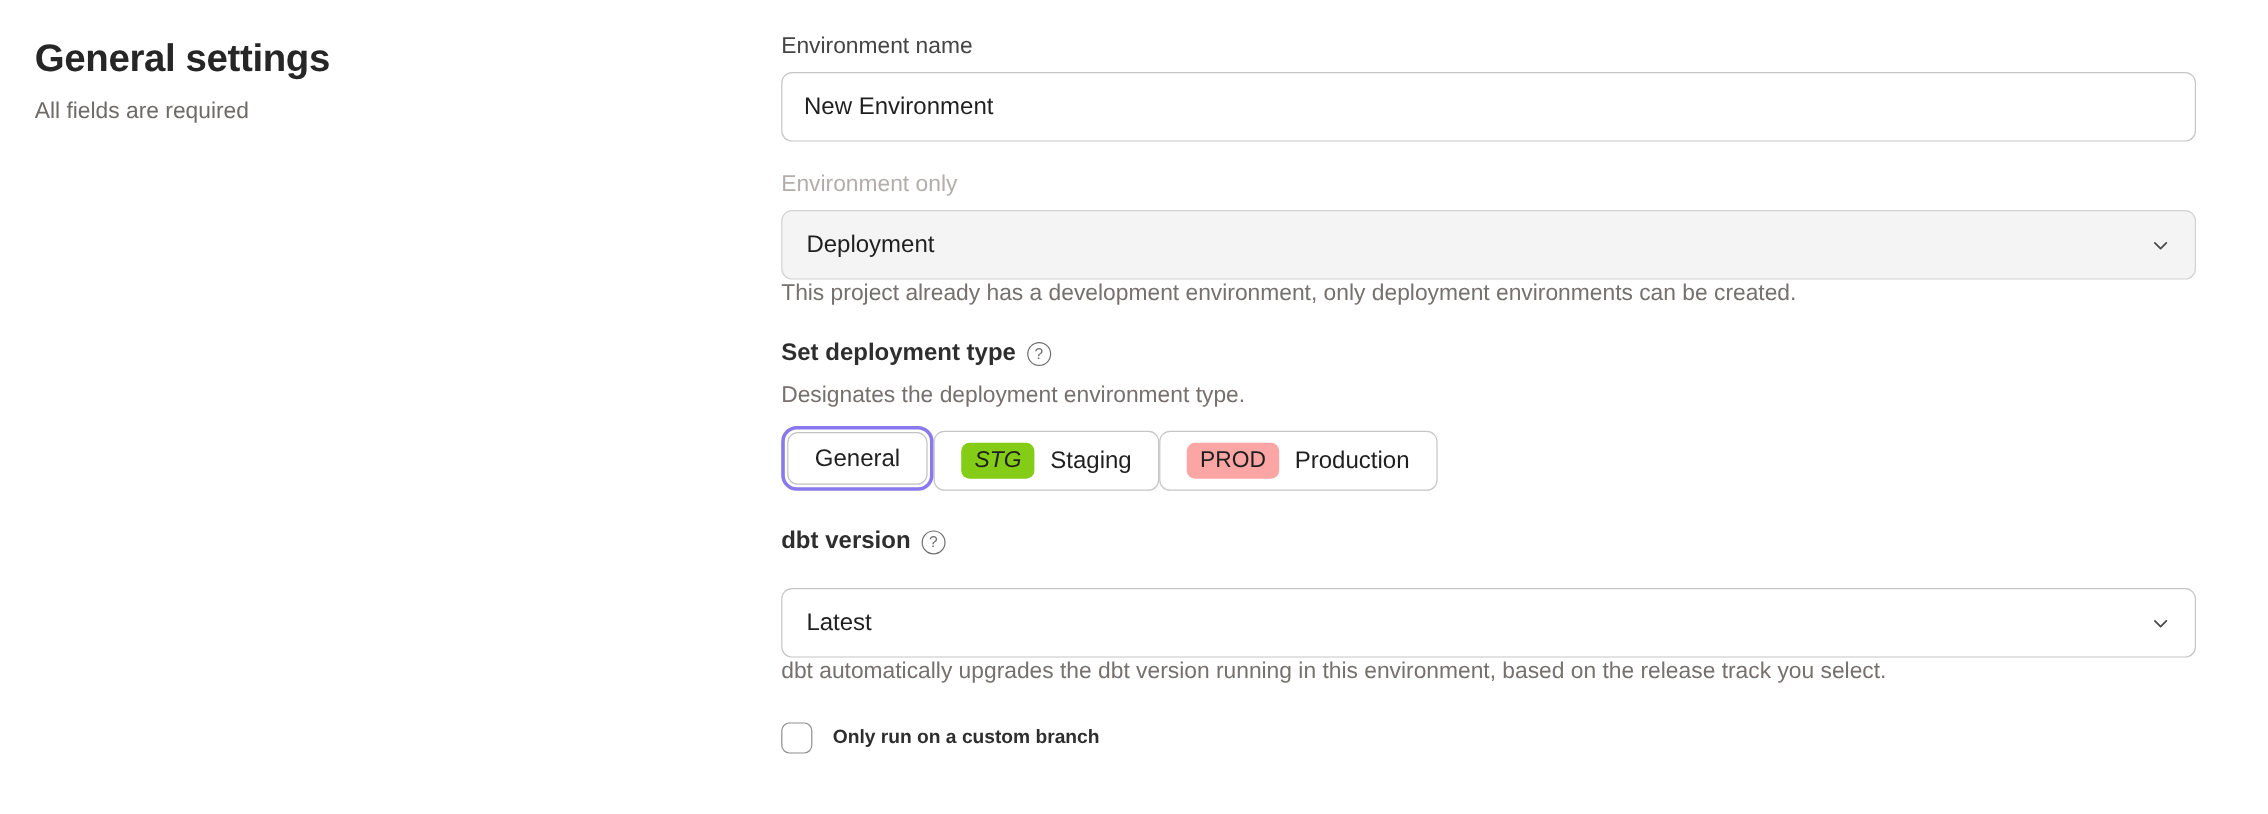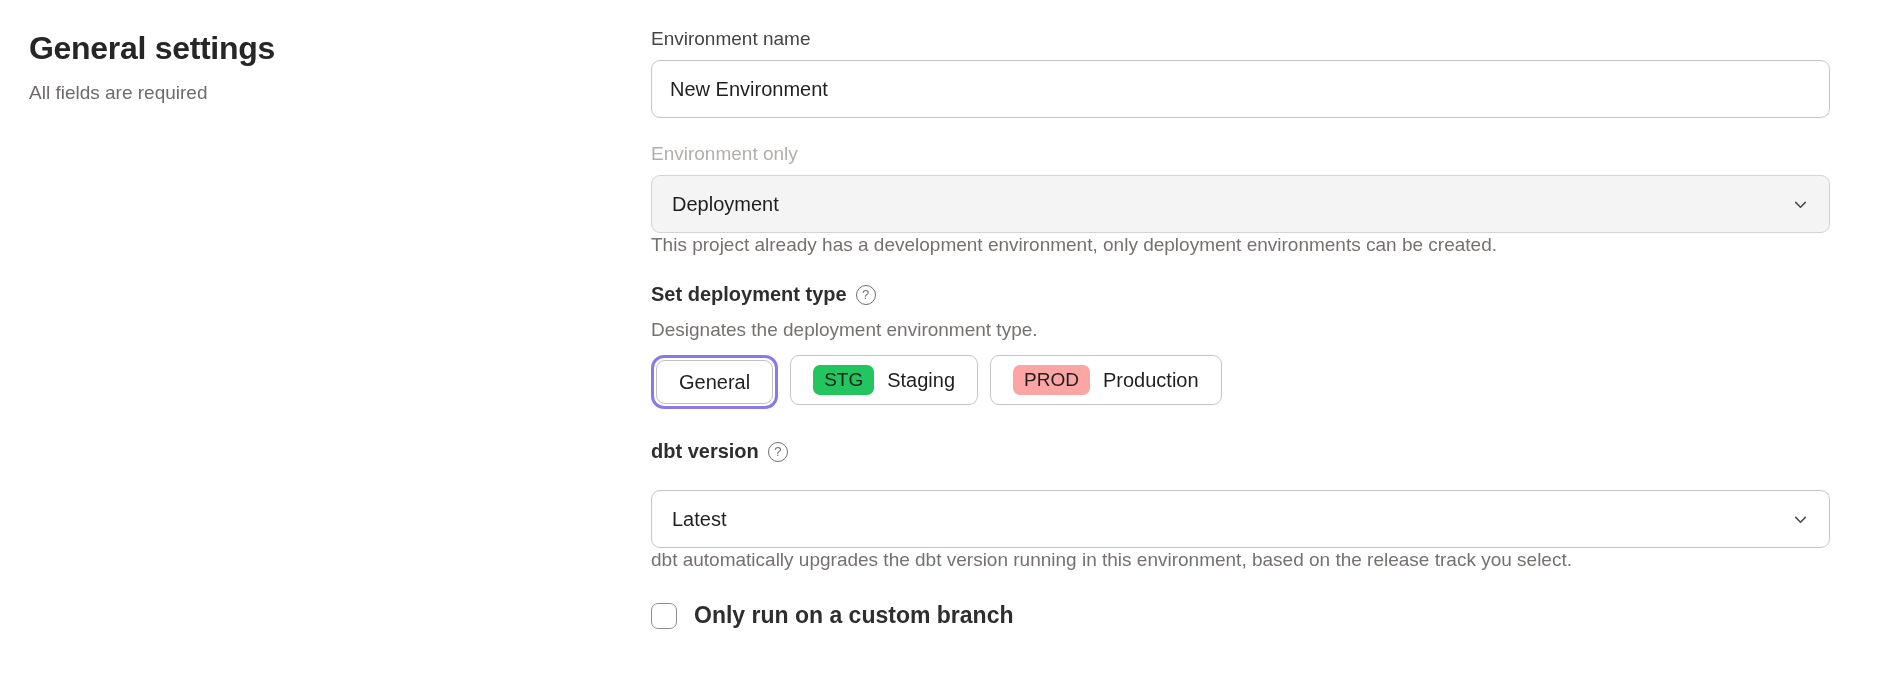--- a/index.html
+++ b/index.html
@@ -37,40 +37,40 @@
 
   .section-row { display: flex; align-items: center; gap: 9px; margin-top: 26px; }
   .section-label { font-size: 20px; font-weight: 700; color: #2e2e2e; }
   .help-icon {
     width: 20px; height: 20px; border: 1.4px solid #6f6f6f; border-radius: 50%;
     display: inline-flex; align-items: center; justify-content: center;
     font-size: 13px; color: #6f6f6f; cursor: pointer; line-height: 1;
   }
   .section-desc { font-size: 19px; color: #76716f; margin-top: 13px; }
 
-  .btn-row { display: flex; align-items: flex-start; gap: 12px; margin-top: 14px; }
+  .btn-row { display: flex; align-items: flex-end; margin-top: 14px; }
   .option-ring { border: 3px solid #8979ed; border-radius: 13px; padding: 2px; display: inline-flex; }
   .option-btn {
     background: #ffffff; border: 1px solid #c6c6c6; border-radius: 9px;
     height: 50px; display: inline-flex; align-items: center; padding: 0 22px;
     font-size: 20px; color: #1f1f1f; gap: 13px; cursor: pointer;
     font-family: "Liberation Sans", sans-serif;
   }
   .option-ring .option-btn { height: 44px; border-color: #c2c2c2; }
   .type-badge { border-radius: 7px; padding: 4px 11px; font-size: 19px; color: #1f1f1f; }
 
   .version-row { margin-top: 31px; }
   .version-select { margin-top: 27px; }
 
   .checkbox-row { display: flex; align-items: center; gap: 17px; margin-top: 30px; }
   .checkbox {
     width: 26px; height: 26px; border: 1.5px solid #8f8f8f; border-radius: 7px;
     background: #ffffff; cursor: pointer; flex: 0 0 26px;
   }
-  .checkbox-label { font-size: 23px; font-weight: 700; color: #2e2e2e; }
+  .checkbox-label { font-size: 16px; font-weight: 700; color: #2e2e2e; }
 
   .chevron-icon { display: inline-flex; align-items: center; }
 </style>
 </head>
 <body>
 
 <div class="layout">
 
   <div class="left-pane">
     <h1 class="page-title">General settings</h1>
@@ -99,21 +99,21 @@
     </div>
     <div class="section-desc">Designates the deployment environment type.</div>
 
     <div class="btn-row">
       <span class="option-ring" style="border-color: rgb(137, 121, 237);">
         <button class="option-btn">
           <span>General</span>
         </button>
       </span>
       <button class="option-btn">
-        <span class="type-badge" style="background: #22c55e;">STG</span>
+        <span class="type-badge" style="background: #84cc16; font-style: italic;">STG</span>
         <span>Staging</span>
       </button>
       <button class="option-btn">
         <span class="type-badge" style="background: #fca5a5;">PROD</span>
         <span>Production</span>
       </button>
     </div>
 
     <div class="section-row version-row">
       <span class="section-label">dbt version</span>

